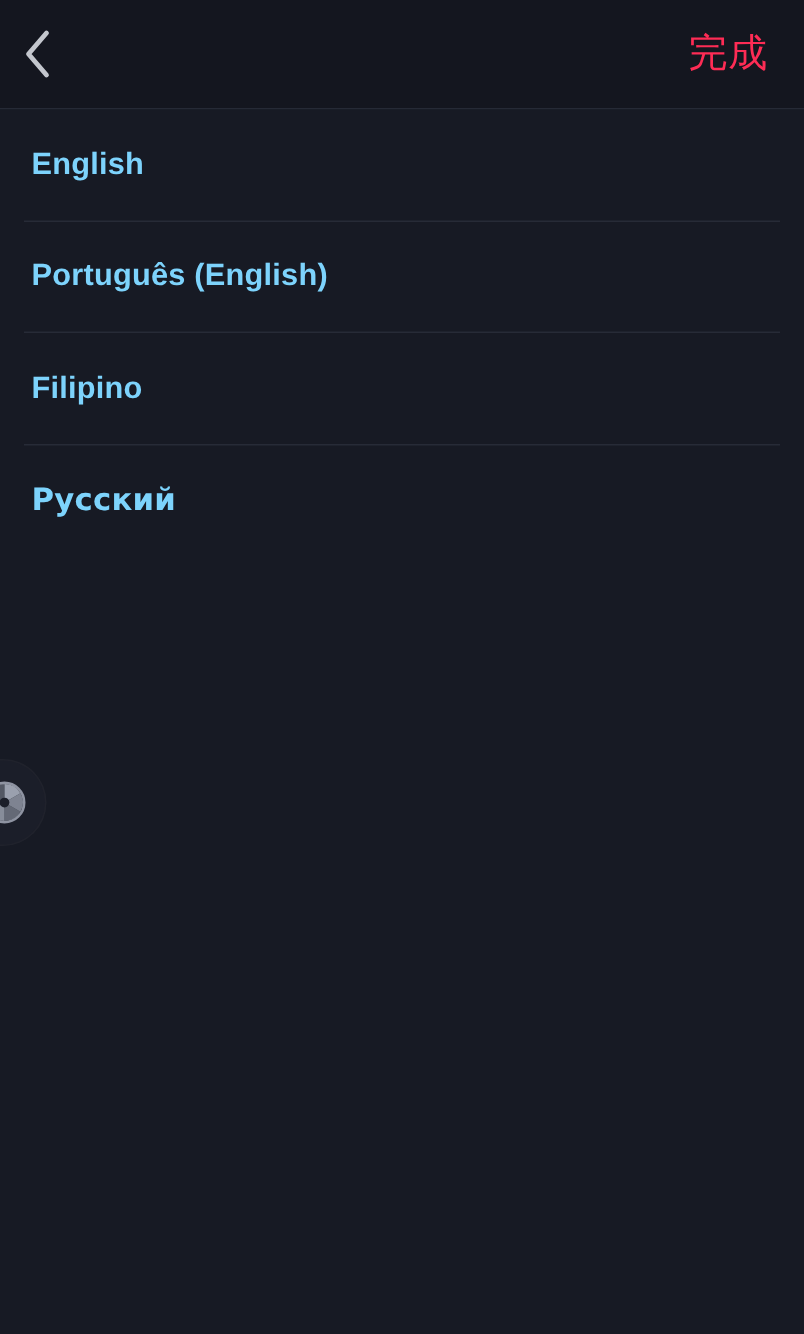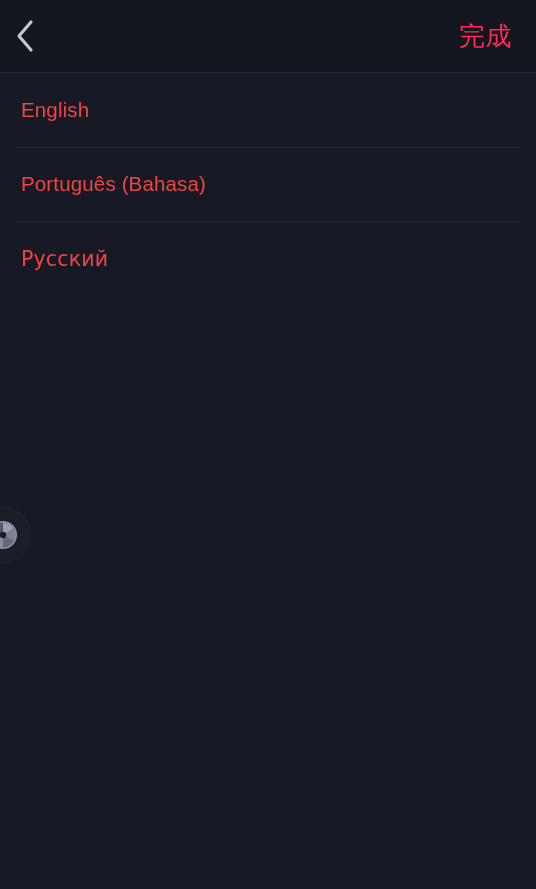--- a/index.html
+++ b/index.html
@@ -89,22 +89,22 @@
     bottom: 0;
     height: 1px;
     background: #272b37;
   }
   .lang-row:last-child::after {
     display: none;
   }
   .lang-label {
     font-size: 20.5px;
     line-height: 1.3;
-    color: #ef4444;
-    font-weight: 400;
+    color: #7dd3fc;
+    font-weight: 700;
     letter-spacing: 0.15px;
     font-family: "DejaVu Sans", "Liberation Sans", sans-serif;
     white-space: nowrap;
   }
   .lang-row.latin .lang-label {
     font-family: "Liberation Sans", "DejaVu Sans", sans-serif;
   }
 
   
   .float-bubble {
@@ -147,25 +147,28 @@
 
     <div class="lang-row latin">
       <span class="lang-label">English</span>
     </div>
 
 
 
 
 
     <div class="lang-row latin">
-      <span class="lang-label">Português (Bahasa)</span>
+      <span class="lang-label">Português (English)</span>
     </div>
 
 
 
+    <div class="lang-row latin">
+      <span class="lang-label">Filipino</span>
+    </div>
 
 
     <div class="lang-row">
       <span class="lang-label">Русский</span>
     </div>
 
   </div>
 
   <div class="float-bubble">
     <span>

